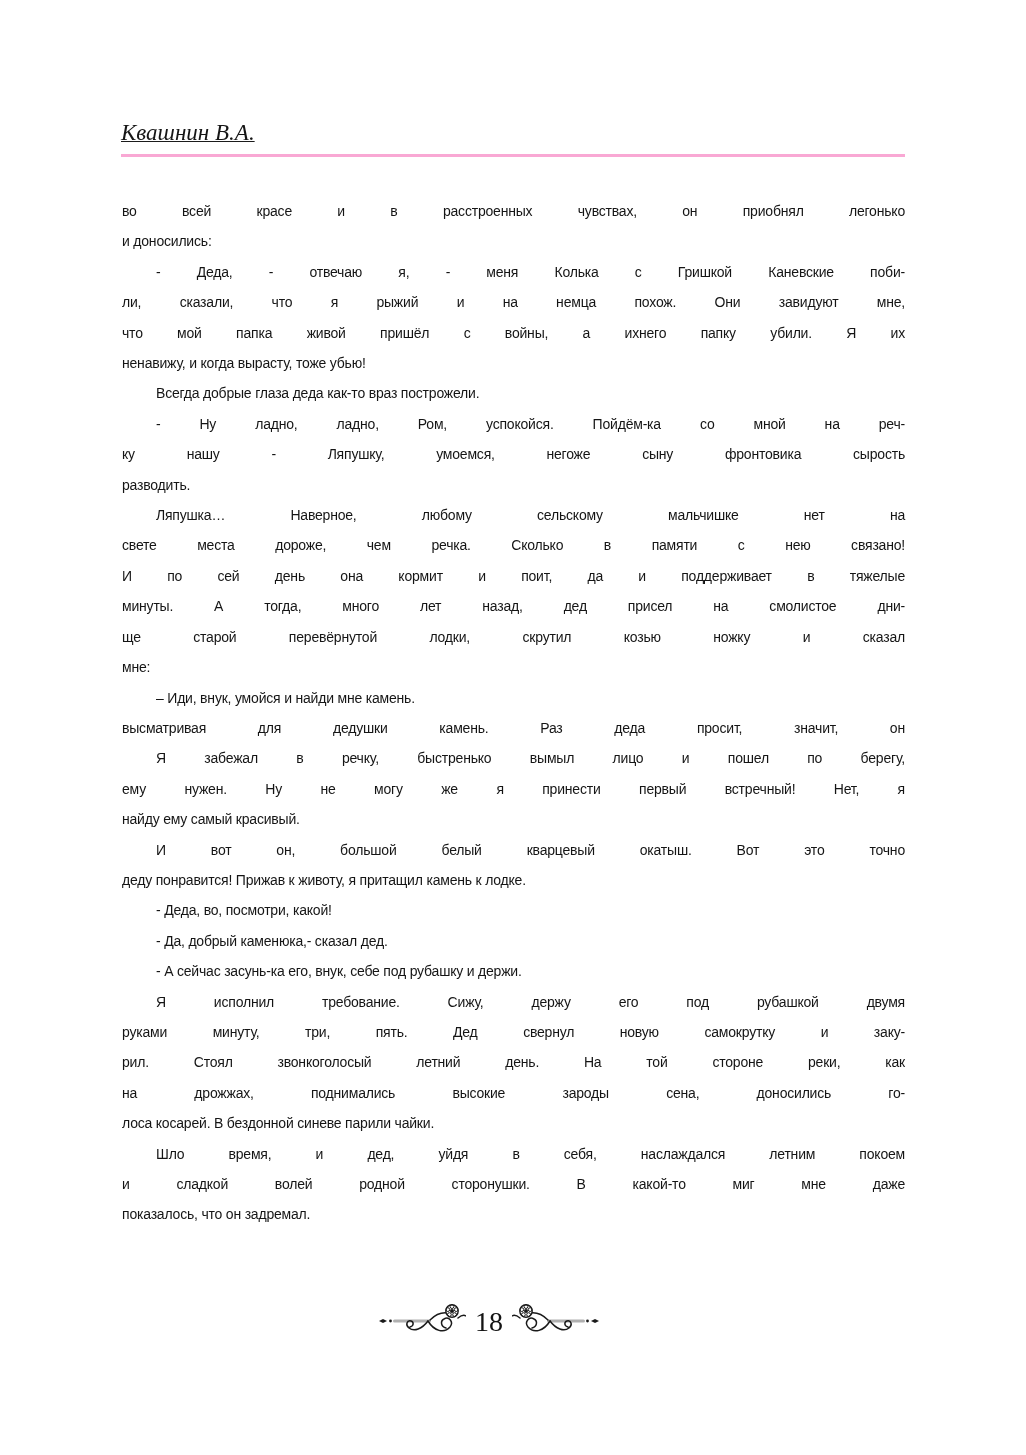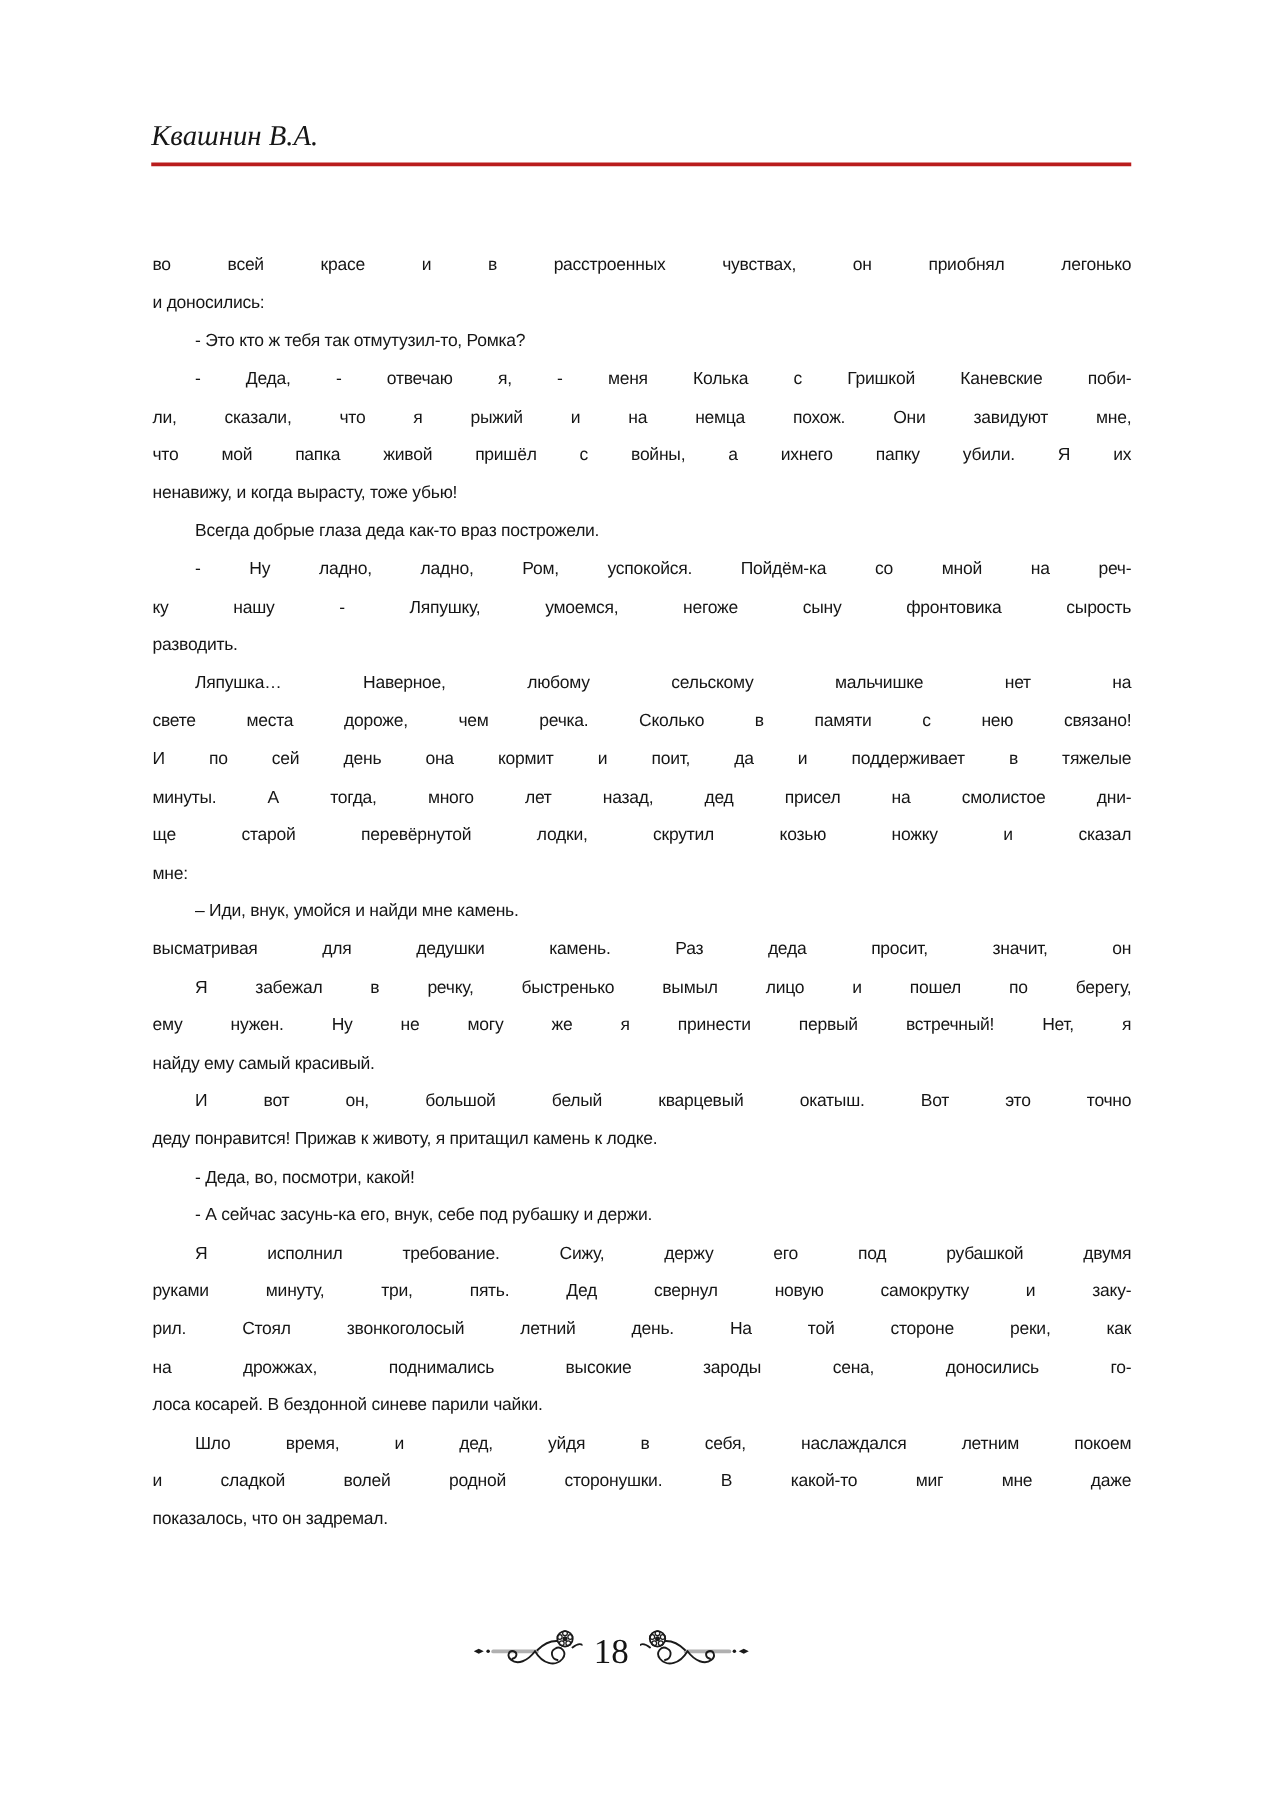--- a/index.html
+++ b/index.html
@@ -10,24 +10,25 @@
     position: relative;
     font-family: "Liberation Sans", sans-serif;
     color: #1b1b1b;
     overflow: hidden;
   }
 
   
   .page-header {
     position: absolute;
     left: 121px;
-    top: 96px;
+    top: 120px;
     width: 784px;
-    border-bottom: 3px solid #b91c1c;
+    border-bottom: 3px solid #f9a8d4;
     padding-bottom: 8px;
+    text-decoration: underline;
   }
   .author {
     font-family: "Liberation Serif", serif;
     font-style: italic;
     font-size: 23px;
     line-height: 26px;
     color: #161616;
   }
 
   
@@ -69,21 +70,20 @@
 </head>
 <body>
 
 <div class="page-header">
   <span class="author">Квашнин В.А.</span>
 </div>
 
 <div class="body-text">
     <div class="line just">во всей красе и в расстроенных чувствах, он приобнял легонько</div>
     <div class="line">и доносились:</div>
-    <div class="line indent">- Это кто ж тебя так отмутузил-то, Ромка?</div>
     <div class="line indent just">- Деда, - отвечаю я, - меня Колька с Гришкой Каневские поби-</div>
     <div class="line just">ли, сказали, что я рыжий и на немца похож. Они завидуют мне,</div>
     <div class="line just">что мой папка живой пришёл с войны, а ихнего папку убили. Я их</div>
     <div class="line">ненавижу, и когда вырасту, тоже убью!</div>
     <div class="line indent">Всегда добрые глаза деда как-то враз построжели.</div>
     <div class="line indent just">- Ну ладно, ладно, Ром, успокойся. Пойдём-ка со мной на реч-</div>
     <div class="line just">ку нашу - Ляпушку, умоемся, негоже сыну фронтовика сырость</div>
     <div class="line">разводить.</div>
     <div class="line indent just">Ляпушка… Наверное, любому сельскому мальчишке нет на</div>
     <div class="line just">свете места дороже, чем речка. Сколько в памяти с нею связано!</div>
@@ -92,20 +92,21 @@
     <div class="line just">ще старой перевёрнутой лодки, скрутил козью ножку и сказал</div>
     <div class="line">мне:</div>
     <div class="line indent">– Иди, внук, умойся и найди мне камень.</div>
     <div class="line just">высматривая для дедушки камень. Раз деда просит, значит, он</div>
     <div class="line indent just">Я забежал в речку, быстренько вымыл лицо и пошел по берегу,</div>
     <div class="line just">ему нужен. Ну не могу же я принести первый встречный! Нет, я</div>
     <div class="line">найду ему самый красивый.</div>
     <div class="line indent just">И вот он, большой белый кварцевый окатыш. Вот это точно</div>
     <div class="line">деду понравится! Прижав к животу, я притащил камень к лодке.</div>
     <div class="line indent">- Деда, во, посмотри, какой!</div>
+    <div class="line indent">- Да, добрый каменюка,- сказал дед.</div>
     <div class="line indent">- А сейчас засунь-ка его, внук, себе под рубашку и держи.</div>
     <div class="line indent just">Я исполнил требование. Сижу, держу его под рубашкой двумя</div>
     <div class="line just">руками минуту, три, пять. Дед свернул новую самокрутку и заку-</div>
     <div class="line just">рил. Стоял звонкоголосый летний день. На той стороне реки, как</div>
     <div class="line just">на дрожжах, поднимались высокие зароды сена, доносились го-</div>
     <div class="line">лоса косарей. В бездонной синеве парили чайки.</div>
     <div class="line indent just">Шло время, и дед, уйдя в себя, наслаждался летним покоем</div>
     <div class="line just">и сладкой волей родной сторонушки. В какой-то миг мне даже</div>
     <div class="line">показалось, что он задремал.</div>
   </div>

